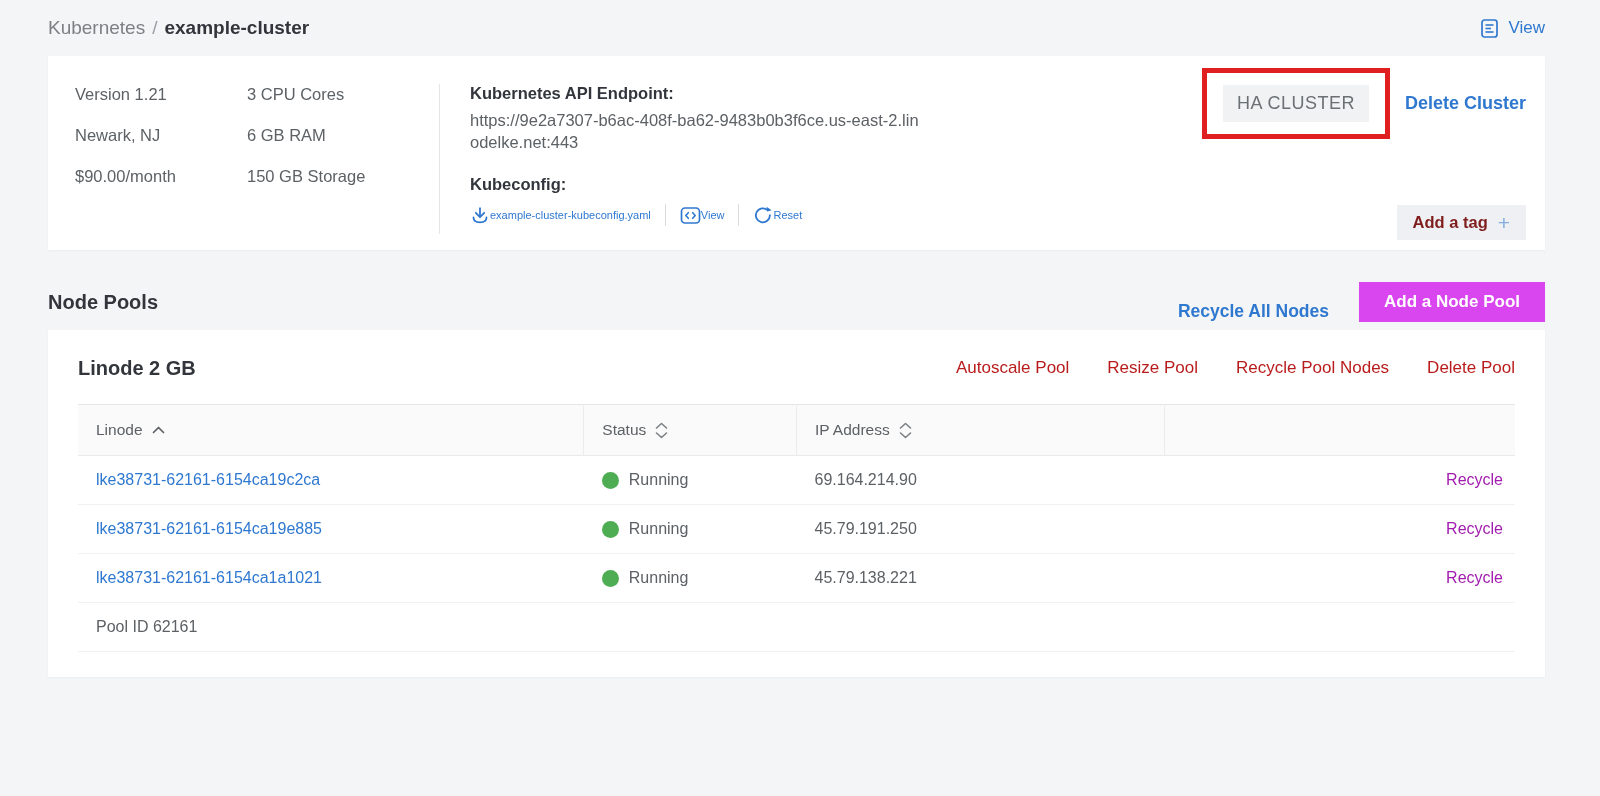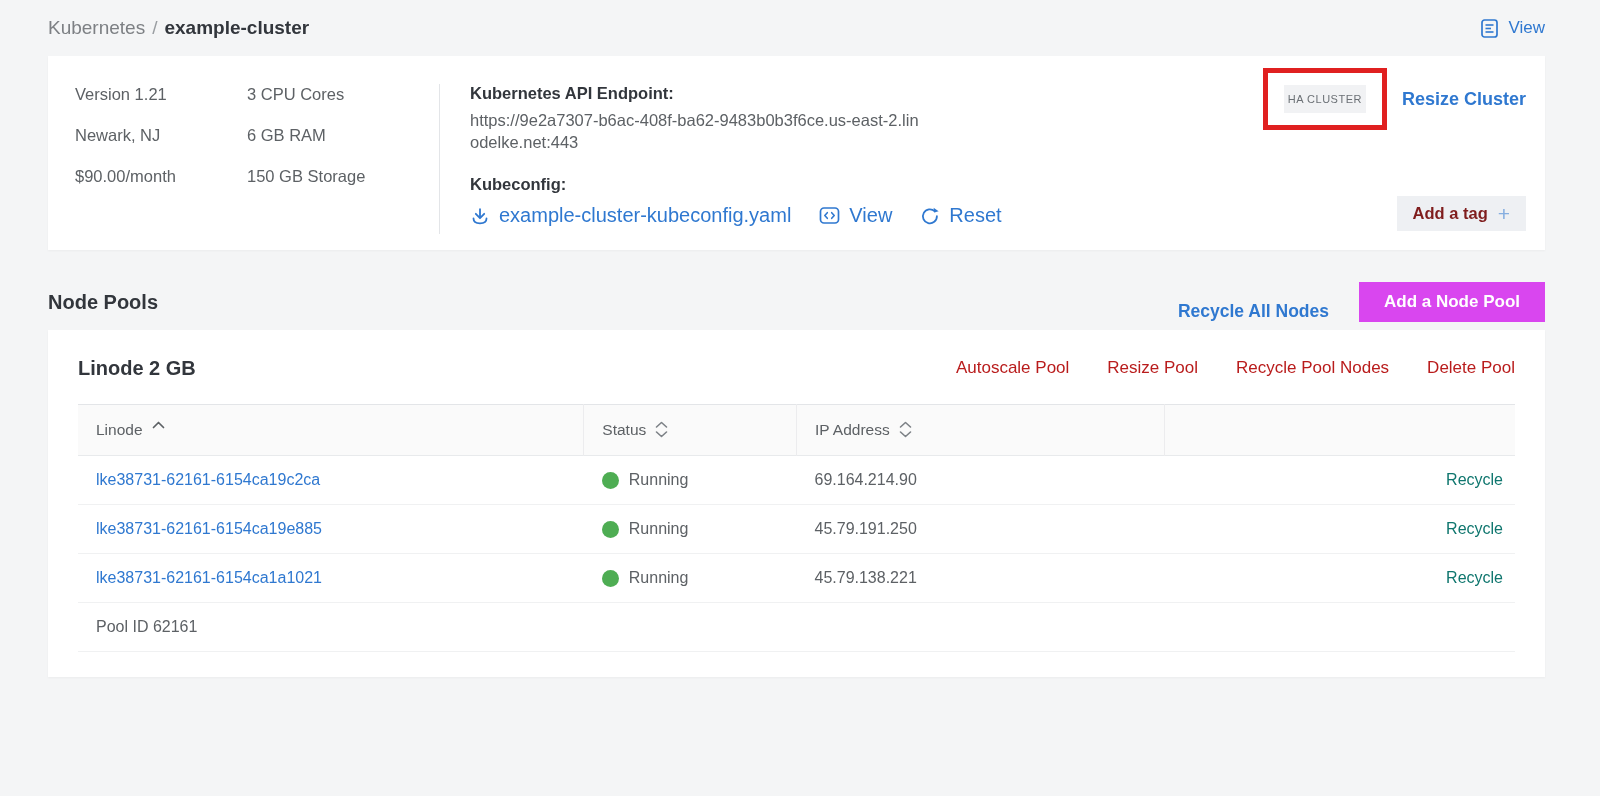--- a/index.html
+++ b/index.html
@@ -25,27 +25,27 @@
   .summary { height:194px; display:flex; padding:26px 19px 0 27px; }
   .spec-col { display:flex; flex-direction:column; gap:17px; font-size:16.5px; line-height:24px; color:#5d6165; }
   .spec-col.c1 { width:172px; }
   .spec-col.c2 { width:182px; }
   .spec-divider { width:1px; background:#e3e5e8; height:150px; margin:2px 30px 0 10px; }
   .endpoint-block { width:486px; }
   .block-label { font-size:16.5px; font-weight:bold; color:#32363c; line-height:22px; }
   .endpoint-url { margin-top:6px; width:452px; font-size:16.5px; line-height:21.5px; color:#5d6165; word-break:break-all; }
   .kubeconfig-label { margin-top:20px; }
   .kubeconfig-row { margin-top:9px; display:flex; align-items:center; }
-  .cfg-link { display:flex; align-items:center; gap:9px; font-size:20px; color:#2f78d0; cursor:pointer; white-space:nowrap; }
+  .cfg-link { display:flex; align-items:center; font-size:11px; color:#2f78d0; cursor:pointer; white-space:nowrap; }
   .vdiv { width:1px; height:22px; background:#d9dbdd; margin:0 14px; }
 
   .right-block { margin-left:auto; display:flex; flex-direction:column; align-items:flex-end; margin-top:-14px; }
   .right-row1 { display:flex; align-items:center; gap:15px; }
   .annotation-box { border:5px solid #e02020; background:#ffffff; padding:12px 16px; }
-  .ha-chip { background:#f1f2f4; color:#6b7075; font-size:11px; letter-spacing:0.5px; padding:8px 4px; white-space:nowrap; }
+  .ha-chip { background:#f1f2f4; color:#6b7075; font-size:18px; letter-spacing:0.5px; padding:8px 14px; white-space:nowrap; }
   .delete-cluster { color:#2f78d0; font-weight:bold; font-size:18px; cursor:pointer; white-space:nowrap; }
   .add-tag { margin-top:66px; background:#eef0f3; padding:8px 16px; display:flex; align-items:center; gap:10px; cursor:pointer; }
   .add-tag .lbl { color:#7f1d1d; font-weight:bold; font-size:16.5px; }
   .add-tag .plus { color:rgba(47,120,208,0.55); font-size:21px; line-height:18px; font-weight:400; }
 
   
   .section-head { margin:32px 0 8px 0; height:40px; display:flex; align-items:center; justify-content:space-between; }
   .section-title { font-size:20px; font-weight:bold; color:#32363c; }
   .section-actions { display:flex; align-items:flex-end; gap:30px; }
   .recycle-all { color:#2f78d0; font-weight:bold; font-size:17.5px; cursor:pointer; }
@@ -54,33 +54,33 @@
   
   .pool-card { padding:23px 30px 25px 30px; }
   .pool-head { display:flex; align-items:center; justify-content:space-between; height:30px; margin-bottom:21px; }
   .pool-name { font-size:20px; font-weight:bold; color:#32363c; }
   .pool-actions { display:flex; align-items:center; gap:38px; }
   .pool-action { color:#b91c1c; font-weight:normal; font-size:17px; cursor:pointer; white-space:nowrap; }
 
   table.nodes { width:100%; border-collapse:collapse; }
   table.nodes thead tr { background:#fafafa; height:51px; border-top:1px solid #e3e5e8; border-bottom:1px solid #e8eaec; }
   table.nodes th { text-align:left; font-weight:400; font-size:15.5px; color:#5d6165; padding-left:18px; cursor:pointer; }
-  table.nodes th .th-inner { display:flex; gap:9px; }
+  table.nodes th .th-inner { display:flex; align-items:center; gap:9px; }
   table.nodes th.sep { border-left:1px solid #ececee; }
   table.nodes tbody tr { height:49px; border-bottom:1px solid #f0f1f2; background:#ffffff; }
   table.nodes td { font-size:16px; padding-left:18px; color:#5d6165; }
   .col-linode { width:35.2%; }
   .col-status { width:14.8%; }
   .col-ip { width:25.6%;margin-left:25px; }
   .col-actions { width:24.4%; }
   .linode-link { color:#2f78d0; cursor:pointer; }
   .status-cell { display:flex; align-items:center; gap:10px; }
   .status-dot { width:17px; height:17px; border-radius:50%; background:#4ead53; flex:0 0 auto; }
   td.action-cell { text-align:right; padding-right:12px; }
-  .recycle-link { color:#0f766e; cursor:pointer; font-size:16px; }
+  .recycle-link { color:#a21caf; cursor:pointer; font-size:16px; }
   .pool-id-cell { color:#5d6165; }
 
   svg { display:block; }
 </style>
 </head>
 <body>
 
 <div class="wrap">
 
   <div class="topbar">
@@ -152,21 +152,21 @@
           <span>Reset</span>
         </span>
       </div>
     </div>
 
     <div class="right-block">
       <div class="right-row1">
         <div class="annotation-box">
           <div class="ha-chip">HA CLUSTER</div>
         </div>
-        <span class="delete-cluster">Resize Cluster</span>
+        <span class="delete-cluster">Delete Cluster</span>
       </div>
       <div class="add-tag">
         <span class="lbl">Add a tag</span>
         <span class="plus">+</span>
       </div>
     </div>
   </div>
 
   <div class="section-head">
     <div class="section-title">Node Pools</div>

